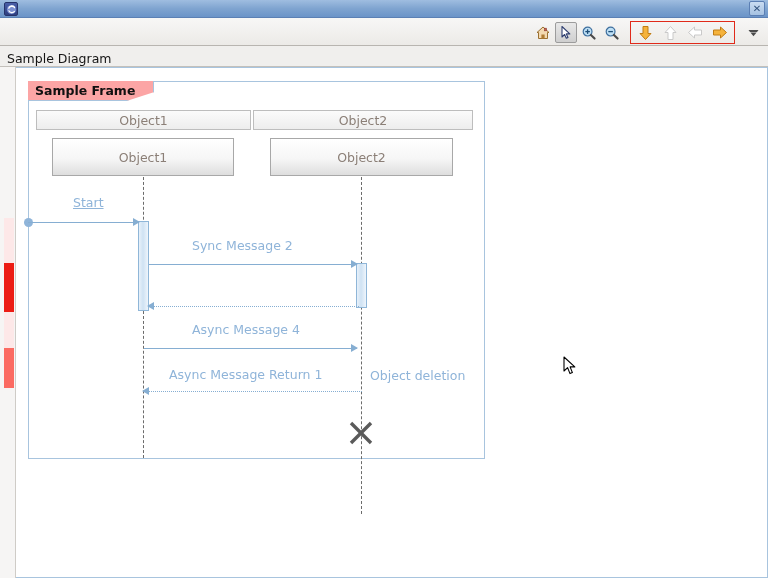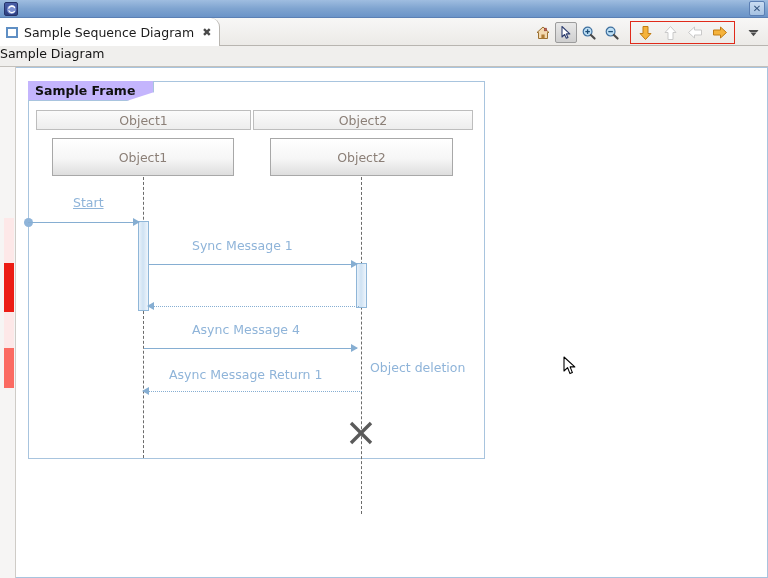--- a/index.html
+++ b/index.html
@@ -133,21 +133,22 @@
 
   
   .namestrip {
     position: absolute;
     left: 0; top: 46px;
     width: 768px; height: 21px;
     background: #f0efed;
     border-bottom: 1px solid #c3c0bb;
     box-sizing: border-box;
     display: flex;
-    align-items: flex-start;
+    align-items: flex-end;
+    padding-left: 7px;
   }
   .namestrip-label {
     font-size: 12.5px;
     color: #141414;
   }
 
   
   .canvas-wrap {
     position: absolute;
     left: 0; top: 67px;
@@ -198,21 +199,21 @@
     width: 457px; height: 378px;
     border: 1px solid #a8c4de;
     box-sizing: border-box;
     background: #ffffff;
   }
   .frame-tab {
     position: absolute;
     left: 11px; top: 13px;
     height: 20px;
     padding: 0 18px 0 7px;
-    background: #c4b5fd;
+    background: #fca5a5;
     border-right: 1px solid #a8c4de;
     border-bottom: 1px solid #a8c4de;
     box-sizing: border-box;
     display: flex;
     align-items: center;
     clip-path: polygon(0 0, 100% 0, 100% 55%, 78% 100%, 0 100%);
   }
   .frame-tab-label {
     font-size: 12.5px;
     font-weight: bold;
@@ -324,25 +325,20 @@
         <path d="M2.1 6.6 A4 4 0 0 0 9.2 7.6 L8.2 6.8 A2.9 2.9 0 0 1 3.2 6.3 Z" fill="#ffffff"></path>
       </svg>
     </div>
     <div class="win-close">
       <span>✕</span>
     </div>
   </div>
 
   <div class="tabrow">
 
-    <div class="tab">
-      <span class="tab-icon"></span>
-      <span class="tab-label">Sample Sequence Diagram</span>
-      <span class="tab-close">✖</span>
-    </div>
 
     <div class="toolbar">
 
       <div class="tbtn">
         <svg width="16" height="16" viewBox="0 0 16 16">
           <path d="M8 2 L14 7.5 L12.5 7.5 L12.5 13.5 L3.5 13.5 L3.5 7.5 L2 7.5 Z" fill="#f3d9b0" stroke="#9b7030" stroke-width="1"></path>
           <rect x="6.4" y="9.5" width="3.2" height="4" fill="#b07c34"></rect>
           <rect x="9.6" y="3.2" width="1.8" height="2.6" fill="#c75c4a" stroke="#8a3b2e" stroke-width="0.6"></rect>
         </svg>
       </div>
@@ -444,34 +440,34 @@
       <div class="activation" style="left:121px; top:153px; height:90px;"></div>
       <div class="activation" style="left:339px; top:195px; height:45px;"></div>
 
       <div class="start-dot" style="left:7px; top:150px;"></div>
       <div class="msg-line" style="left:11px; top:154px; width:111px;"></div>
       <div class="arrow-r" style="left:116px; top:150px;"></div>
       <div class="msg-label" style="left:56px; top:127px;text-decoration:underline;">Start</div>
 
       <div class="msg-line" style="left:132px; top:196px; width:208px;"></div>
       <div class="arrow-r" style="left:334px; top:192px;"></div>
-      <div class="msg-label" style="left:175px; top:170px;">Sync Message 1</div>
+      <div class="msg-label" style="left:175px; top:170px;">Sync Message 2</div>
 
       <div class="msg-line dotted" style="left:136px; top:238px; width:206px;"></div>
       <div class="arrow-l" style="left:130px; top:234px;"></div>
 
       <div class="msg-line" style="left:127px; top:280px; width:213px;"></div>
       <div class="arrow-r" style="left:334px; top:276px;"></div>
       <div class="msg-label" style="left:175px; top:254px;">Async Message 4</div>
 
       <div class="msg-line dotted" style="left:131px; top:323px; width:214px;"></div>
       <div class="arrow-l" style="left:125px; top:319px;"></div>
       <div class="msg-label" style="left:152px; top:299px;">Async Message Return 1</div>
 
-      <div class="msg-label" style="left:353px; top:292px;">Object deletion</div>
+      <div class="msg-label" style="left:353px; top:300px;">Object deletion</div>
       <div class="delete-x" style="left:331px; top:352px;">
         <svg width="26" height="26" viewBox="0 0 26 26">
           <line x1="3" y1="3" x2="23" y2="23" stroke="#5a5a5a" stroke-width="3.4" stroke-linecap="butt"></line>
           <line x1="23" y1="3" x2="3" y2="23" stroke="#5a5a5a" stroke-width="3.4" stroke-linecap="butt"></line>
         </svg>
       </div>
 
     </div>
   </div>
 

